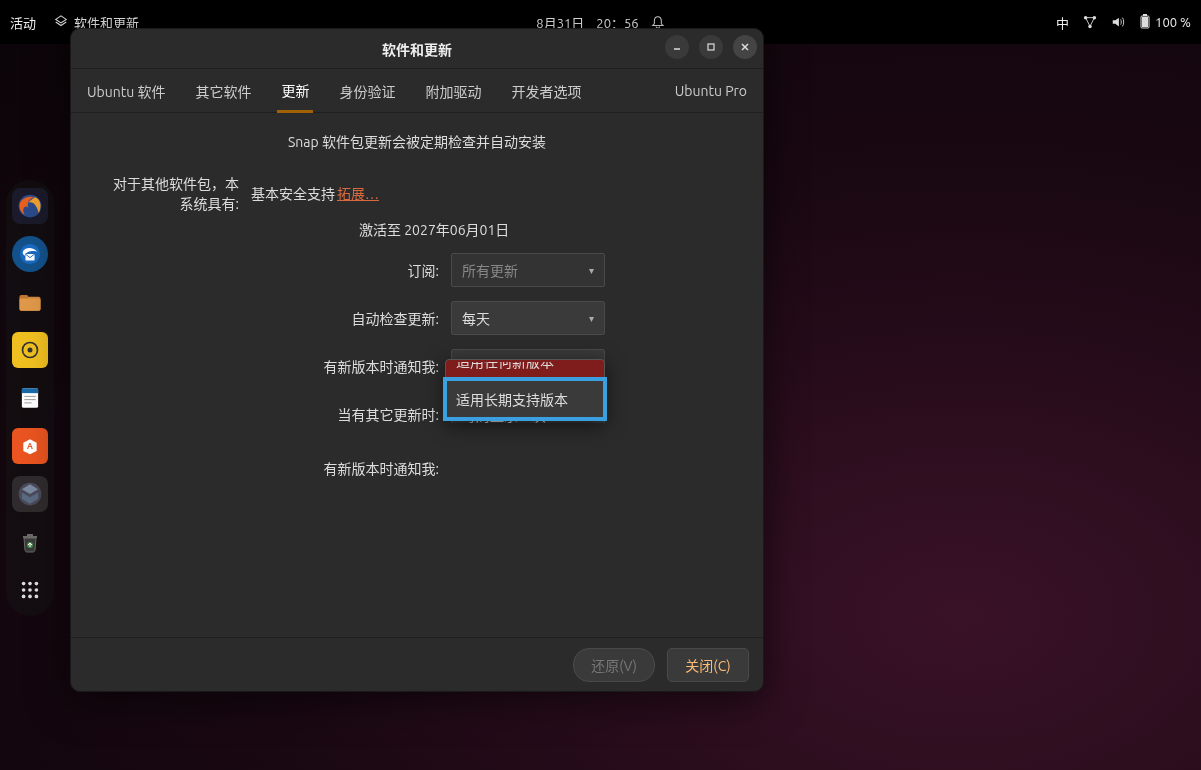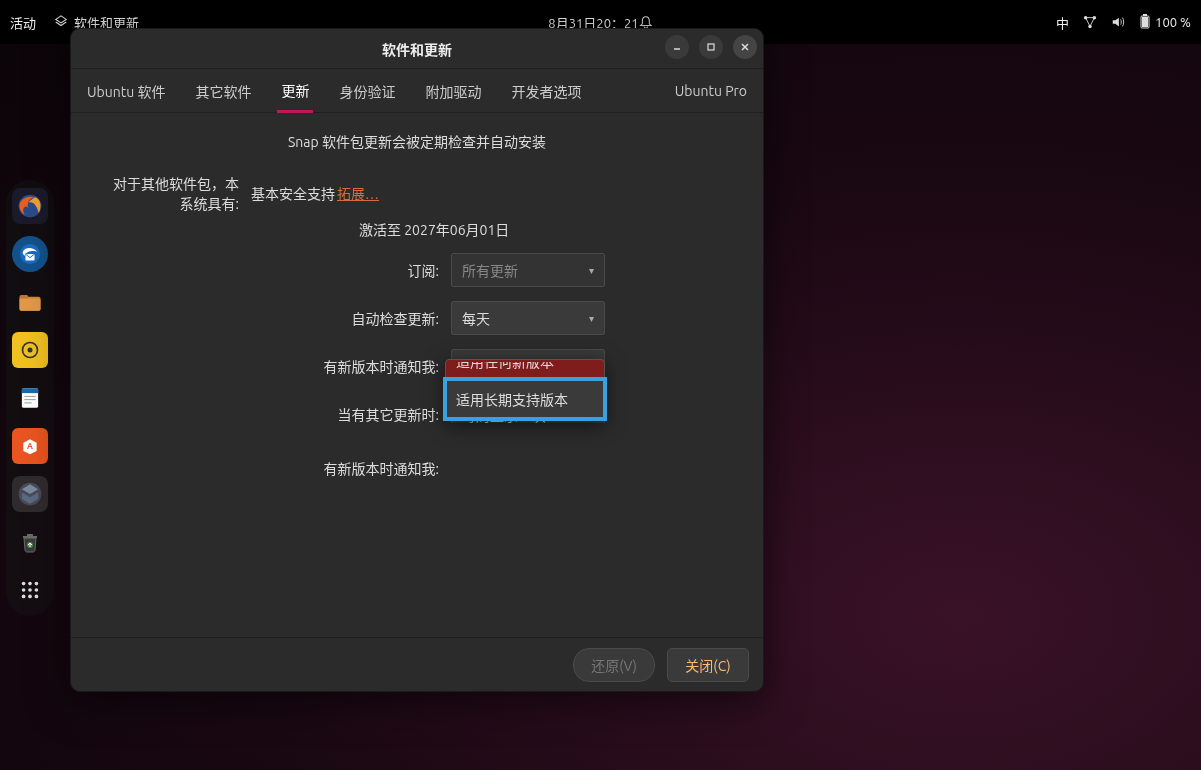--- a/index.html
+++ b/index.html
@@ -16,21 +16,21 @@
     position: absolute; top: 0; left: 0; right: 0;
     height: 44px;
     background: #000;
     display: flex;
     align-items: center;
     color: #eee;
     font-size: 13px;
     padding: 0 10px;
   }
   .topbar .left { display: flex; align-items: center; gap: 18px; }
-  .topbar .center { position: absolute; left: 50%; transform: translateX(-50%); display: flex; align-items: center; }
+  .topbar .center { position: absolute; left: 50%; transform: translateX(-50%); display: flex; align-items: center; gap: 12px; }
   .topbar .right { margin-left: auto; display: flex; align-items: center; gap: 14px; }
   .topbar .app-indicator { display: flex; align-items: center; gap: 6px; }
   .topbar svg { display: block; }
   
   .dock {
     position: absolute;
     left: 6px;
     top: 180px;
     width: 48px;
     background: rgba(20,20,20,0.55);
@@ -86,21 +86,21 @@
   .tabs {
     display: flex;
     padding: 0 12px;
     gap: 22px;
     height: 44px;
     align-items: center;
     border-bottom: 1px solid #1f1f1f;
     font-size: 14px;
   }
   .tab { color: #ccc; padding: 10px 4px; cursor: pointer; }
-  .tab.active { color: #fff; border-bottom: 3px solid #be185d; margin-bottom: -1px; }
+  .tab.active { color: #fff; border-bottom: 3px solid #a16207; margin-bottom: -1px; }
   .content {
     flex: 1;
     padding: 18px 30px 10px 30px;
     position: relative;
     font-size: 14px;
     color: #ddd;
   }
   .snap-note { text-align: center; margin-bottom: 22px; }
   .form-row {
     display: flex;
@@ -197,21 +197,21 @@
     <span>活动</span>
     <span class="app-indicator">
       <svg width="14" height="14" viewBox="0 0 16 16">
           <path d="M8 1 L14 5 L8 9 L2 5 Z M2 8 L8 12 L14 8" fill="none" stroke="#ddd" stroke-width="1.2"></path>
         </svg>
       <span>软件和更新</span>
     </span>
   </div>
   <div class="center">
     <span>8月31日</span>
-    <span>20：21</span>
+    <span>20：56</span>
     <svg width="14" height="14" viewBox="0 0 16 16">
         <path d="M8 2 C5 2 4 4 4 7 L4 10 L2 12 L14 12 L12 10 L12 7 C12 4 11 2 8 2 Z M6 13 C6 14 7 15 8 15 C9 15 10 14 10 13" fill="none" stroke="#ddd" stroke-width="1.2"></path>
       </svg>
   </div>
   <div class="right">
     <span>中</span>
     <svg width="14" height="14" viewBox="0 0 16 16">
         <circle cx="3" cy="3" r="2" fill="#ddd"></circle>
         <circle cx="13" cy="3" r="2" fill="#ddd"></circle>
         <circle cx="8" cy="13" r="2" fill="#ddd"></circle>

